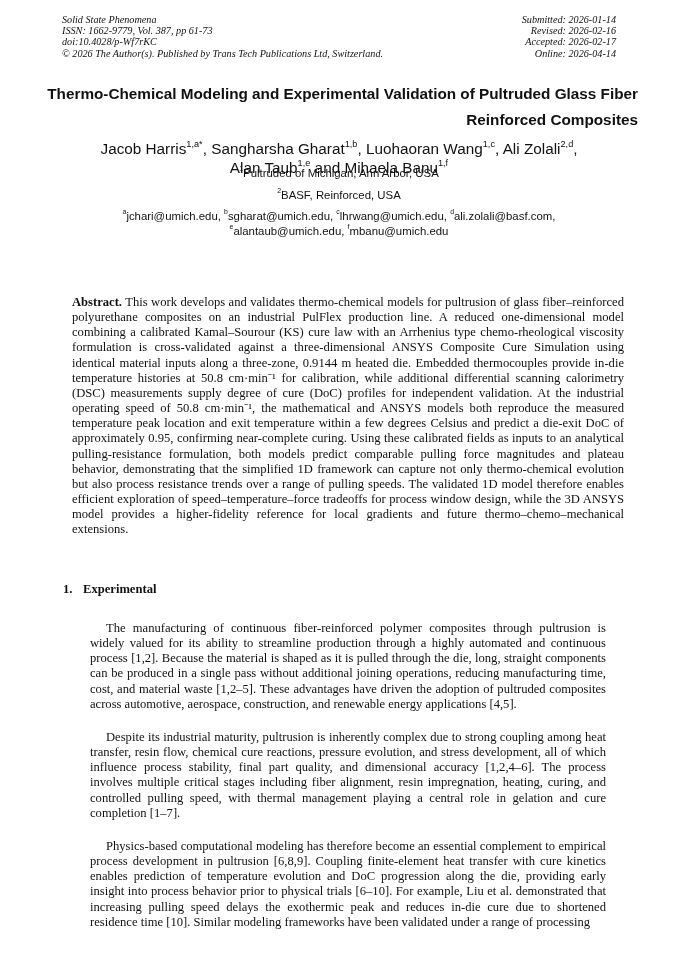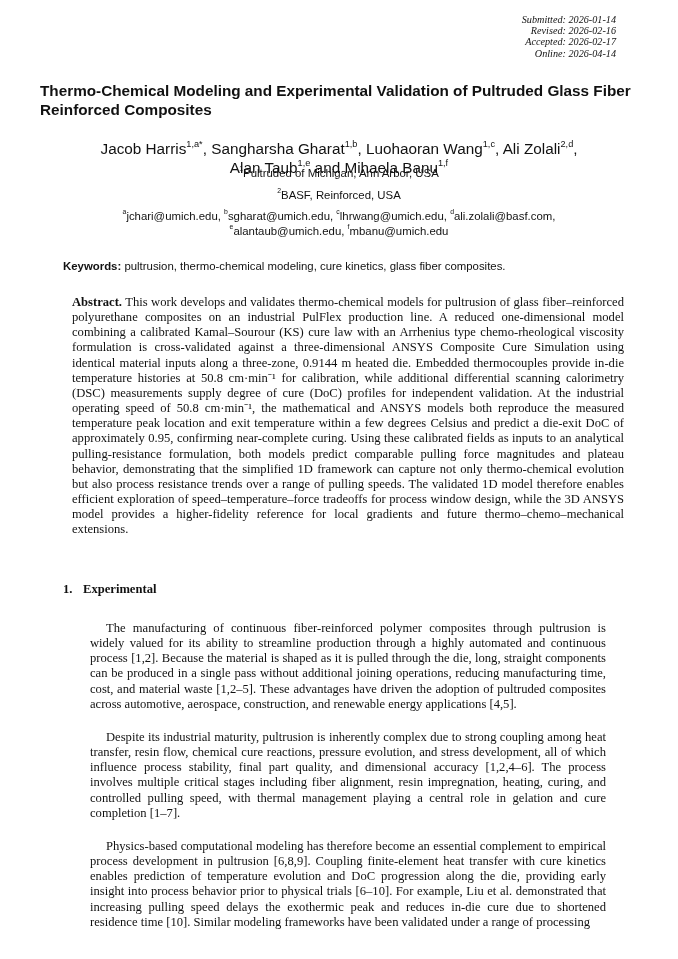--- a/index.html
+++ b/index.html
@@ -1,21 +1,21 @@
 <!DOCTYPE html>
 <html><head>
 <meta charset="utf-8">
 <style>
   html, body { margin: 0; padding: 0; background: #ffffff; }
   body { width: 678px; height: 959px; position: relative; overflow: hidden; color: #111; }
   .page { position: absolute; left: 0; top: 0; width: 678px; height: 959px; }
   .hdr { position: absolute; top: 14px; font-family: "Liberation Serif", serif; font-style: italic; font-size: 10.2px; line-height: 11.2px; }
   .hdr-left { left: 62px; }
   .hdr-right { right: 62px; text-align: right; }
-  .title { position: absolute; left: 40px; width: 598px; top: 81px; text-align: left; font-family: "Liberation Sans", sans-serif; font-weight: bold; font-size: 15.3px; line-height: 19px; }
+  .title { position: absolute; left: 40px; width: 598px; top: 81px; text-align: right; font-family: "Liberation Sans", sans-serif; font-weight: bold; font-size: 15.3px; line-height: 26px; }
   .authors { position: absolute; left: 40px; width: 598px; top: 123px; text-align: center; font-family: "Liberation Sans", sans-serif; font-size: 15.3px; line-height: 19px; margin-top: 16px; }
   .authors sup, .affil sup, .emails sup { font-size: 0.6em; line-height: 0; position: relative; top: -0.15em; }
   .affil { position: absolute; left: 40px; width: 598px; text-align: center; font-family: "Liberation Sans", sans-serif; font-size: 11.4px; }
   .affil1 { top: 167px; }
   .affil2 { top: 189px; }
   .emails { position: absolute; left: 40px; width: 598px; top: 209px; text-align: center; font-family: "Liberation Sans", sans-serif; font-size: 11.4px; line-height: 14.5px; }
   .keywords { position: absolute; left: 63px; width: 555px; top: 260px; font-family: "Liberation Sans", sans-serif; font-size: 11.4px; }
   .keywords b { font-weight: bold; }
   .body-text { position: absolute; left: 72px; width: 552px; font-family: "Liberation Serif", serif; font-size: 12.6px; line-height: 15.15px; text-align: justify; }
   .abstract { top: 295px; }
@@ -23,20 +23,26 @@
   .section-heading { position: absolute; left: 63px; top: 582px; font-family: "Liberation Serif", serif; font-weight: bold; font-size: 12.6px; }
   .section-heading .num { display: inline-block; width: 20px; }
   .intro { top: 603px; }
   .intro p { margin: 18px; text-indent: 16px; }
 </style>
 </head>
 <body>
 
 <div class="page">
 
+  <div class="hdr hdr-left">
+    <div>Solid State Phenomena</div>
+    <div>ISSN: 1662-9779, Vol. 387, pp 61-73</div>
+    <div>doi:10.4028/p-Wf7rKC</div>
+    <div>© 2026 The Author(s). Published by Trans Tech Publications Ltd, Switzerland.</div>
+  </div>
 
   <div class="hdr hdr-right">
     <div>Submitted: 2026-01-14</div>
     <div>Revised: 2026-02-16</div>
     <div>Accepted: 2026-02-17</div>
     <div>Online: 2026-04-14</div>
   </div>
 
   <div class="title">Thermo-Chemical Modeling and Experimental Validation of Pultruded Glass Fiber Reinforced Composites</div>
 
@@ -44,21 +50,20 @@
     <span><span>Jacob Harris</span><sup>1,a*</sup><span>, </span></span><span><span>Sangharsha Gharat</span><sup>1,b</sup><span>, </span></span><span><span>Luohaoran Wang</span><sup>1,c</sup><span>, </span></span><span><span>Ali Zolali</span><sup>2,d</sup><span>,</span></span><br><span><span>Alan Taub</span><sup>1,e</sup><span> and </span></span><span><span>Mihaela Banu</span><sup>1,f</sup><span></span></span>
   </div>
 
   <div class="affil affil1"><sup>1</sup><span>Pultruded of Michigan, Ann Arbor, USA</span></div>
   <div class="affil affil2"><sup>2</sup><span>BASF, Reinforced, USA</span></div>
 
   <div class="emails">
     <span><sup>a</sup><span>jchari@umich.edu</span></span><span>, </span><span><sup>b</sup><span>sgharat@umich.edu</span></span><span>, </span><span><sup>c</sup><span>lhrwang@umich.edu</span></span><span>, </span><span><sup>d</sup><span>ali.zolali@basf.com</span></span><span>,</span><br><span><sup>e</sup><span>alantaub@umich.edu</span></span><span>, </span><span><sup>f</sup><span>mbanu@umich.edu</span></span>
   </div>
 
-  <div class="keywords"><b>Keywords:</b><span> pultrusion, thermo-chemical modeling, cure kinetics, glass fiber composites.</span></div>
 
   <div class="body-text abstract"><b>Abstract.</b><span> This work develops and validates thermo-chemical models for pultrusion of glass fiber–reinforced polyurethane composites on an industrial PulFlex production line. A reduced one-dimensional model combining a calibrated Kamal–Sourour (KS) cure law with an Arrhenius type chemo-rheological viscosity formulation is cross-validated against a three-dimensional ANSYS Composite Cure Simulation using identical material inputs along a three-zone, 0.9144 m heated die. Embedded thermocouples provide in-die temperature histories at 50.8 cm·min⁻¹ for calibration, while additional differential scanning calorimetry (DSC) measurements supply degree of cure (DoC) profiles for independent validation. At the industrial operating speed of 50.8 cm·min⁻¹, the mathematical and ANSYS models both reproduce the measured temperature peak location and exit temperature within a few degrees Celsius and predict a die-exit DoC of approximately 0.95, confirming near-complete curing. Using these calibrated fields as inputs to an analytical pulling-resistance formulation, both models predict comparable pulling force magnitudes and plateau behavior, demonstrating that the simplified 1D framework can capture not only thermo-chemical evolution but also process resistance trends over a range of pulling speeds. The validated 1D model therefore enables efficient exploration of speed–temperature–force tradeoffs for process window design, while the 3D ANSYS model provides a higher-fidelity reference for local gradients and future thermo–chemo–mechanical extensions.</span></div>
 
   <div class="section-heading"><span class="num">1.</span><span>Experimental</span></div>
 
   <div class="body-text intro">
     <p>The manufacturing of continuous fiber-reinforced polymer composites through pultrusion is widely valued for its ability to streamline production through a highly automated and continuous process [1,2]. Because the material is shaped as it is pulled through the die, long, straight components can be produced in a single pass without additional joining operations, reducing manufacturing time, cost, and material waste [1,2–5]. These advantages have driven the adoption of pultruded composites across automotive, aerospace, construction, and renewable energy applications [4,5].</p>
     <p>Despite its industrial maturity, pultrusion is inherently complex due to strong coupling among heat transfer, resin flow, chemical cure reactions, pressure evolution, and stress development, all of which influence process stability, final part quality, and dimensional accuracy [1,2,4–6]. The process involves multiple critical stages including fiber alignment, resin impregnation, heating, curing, and controlled pulling speed, with thermal management playing a central role in gelation and cure completion [1–7].</p>
     <p>Physics-based computational modeling has therefore become an essential complement to empirical process development in pultrusion [6,8,9]. Coupling finite-element heat transfer with cure kinetics enables prediction of temperature evolution and DoC progression along the die, providing early insight into process behavior prior to physical trials [6–10]. For example, Liu et al. demonstrated that increasing pulling speed delays the exothermic peak and reduces in-die cure due to shortened residence time [10]. Similar modeling frameworks have been validated under a range of processing</p>
   </div>

